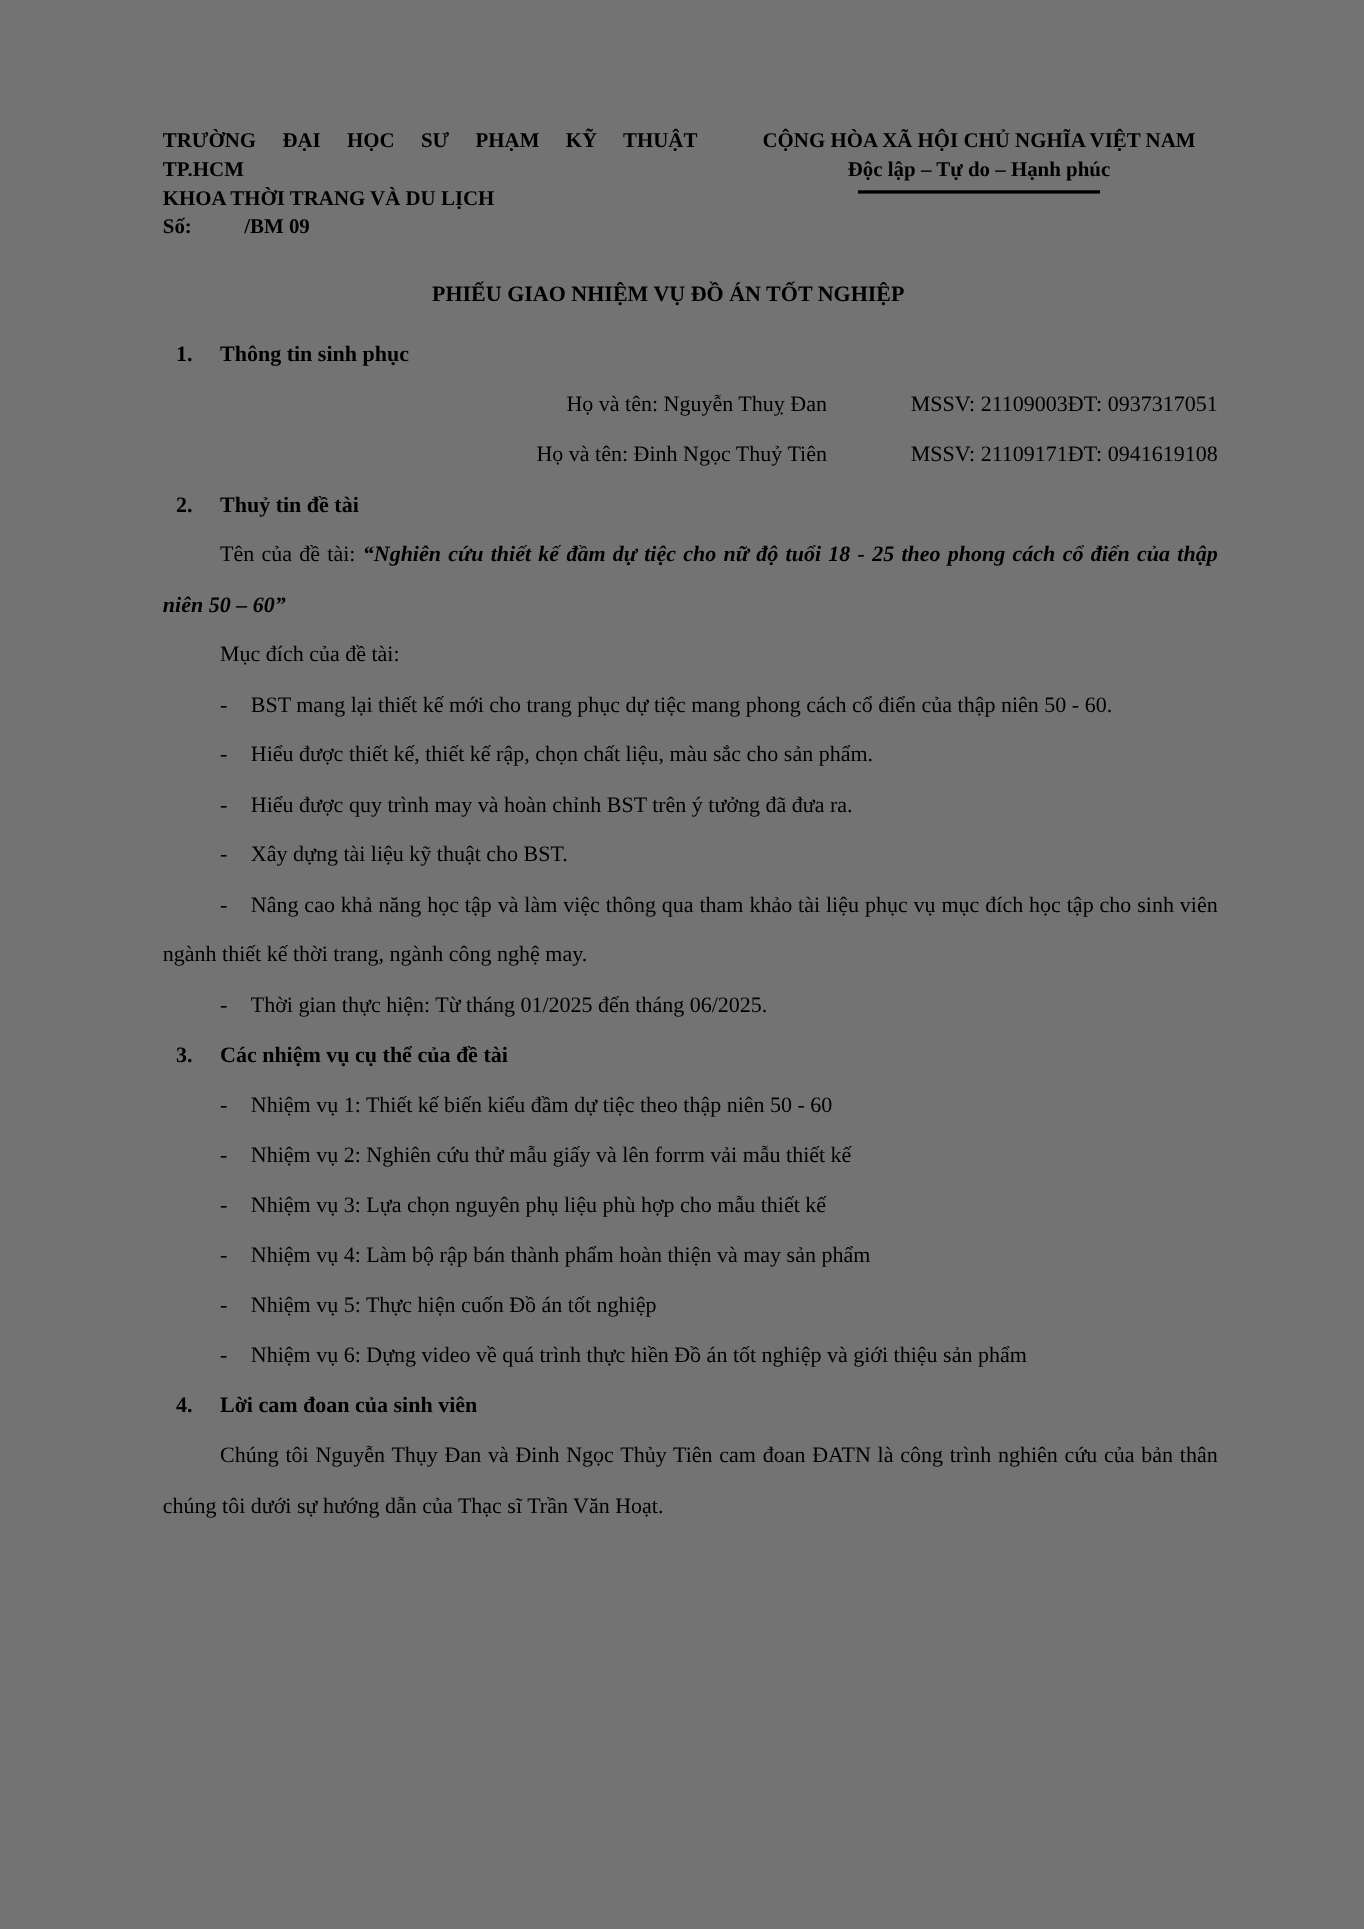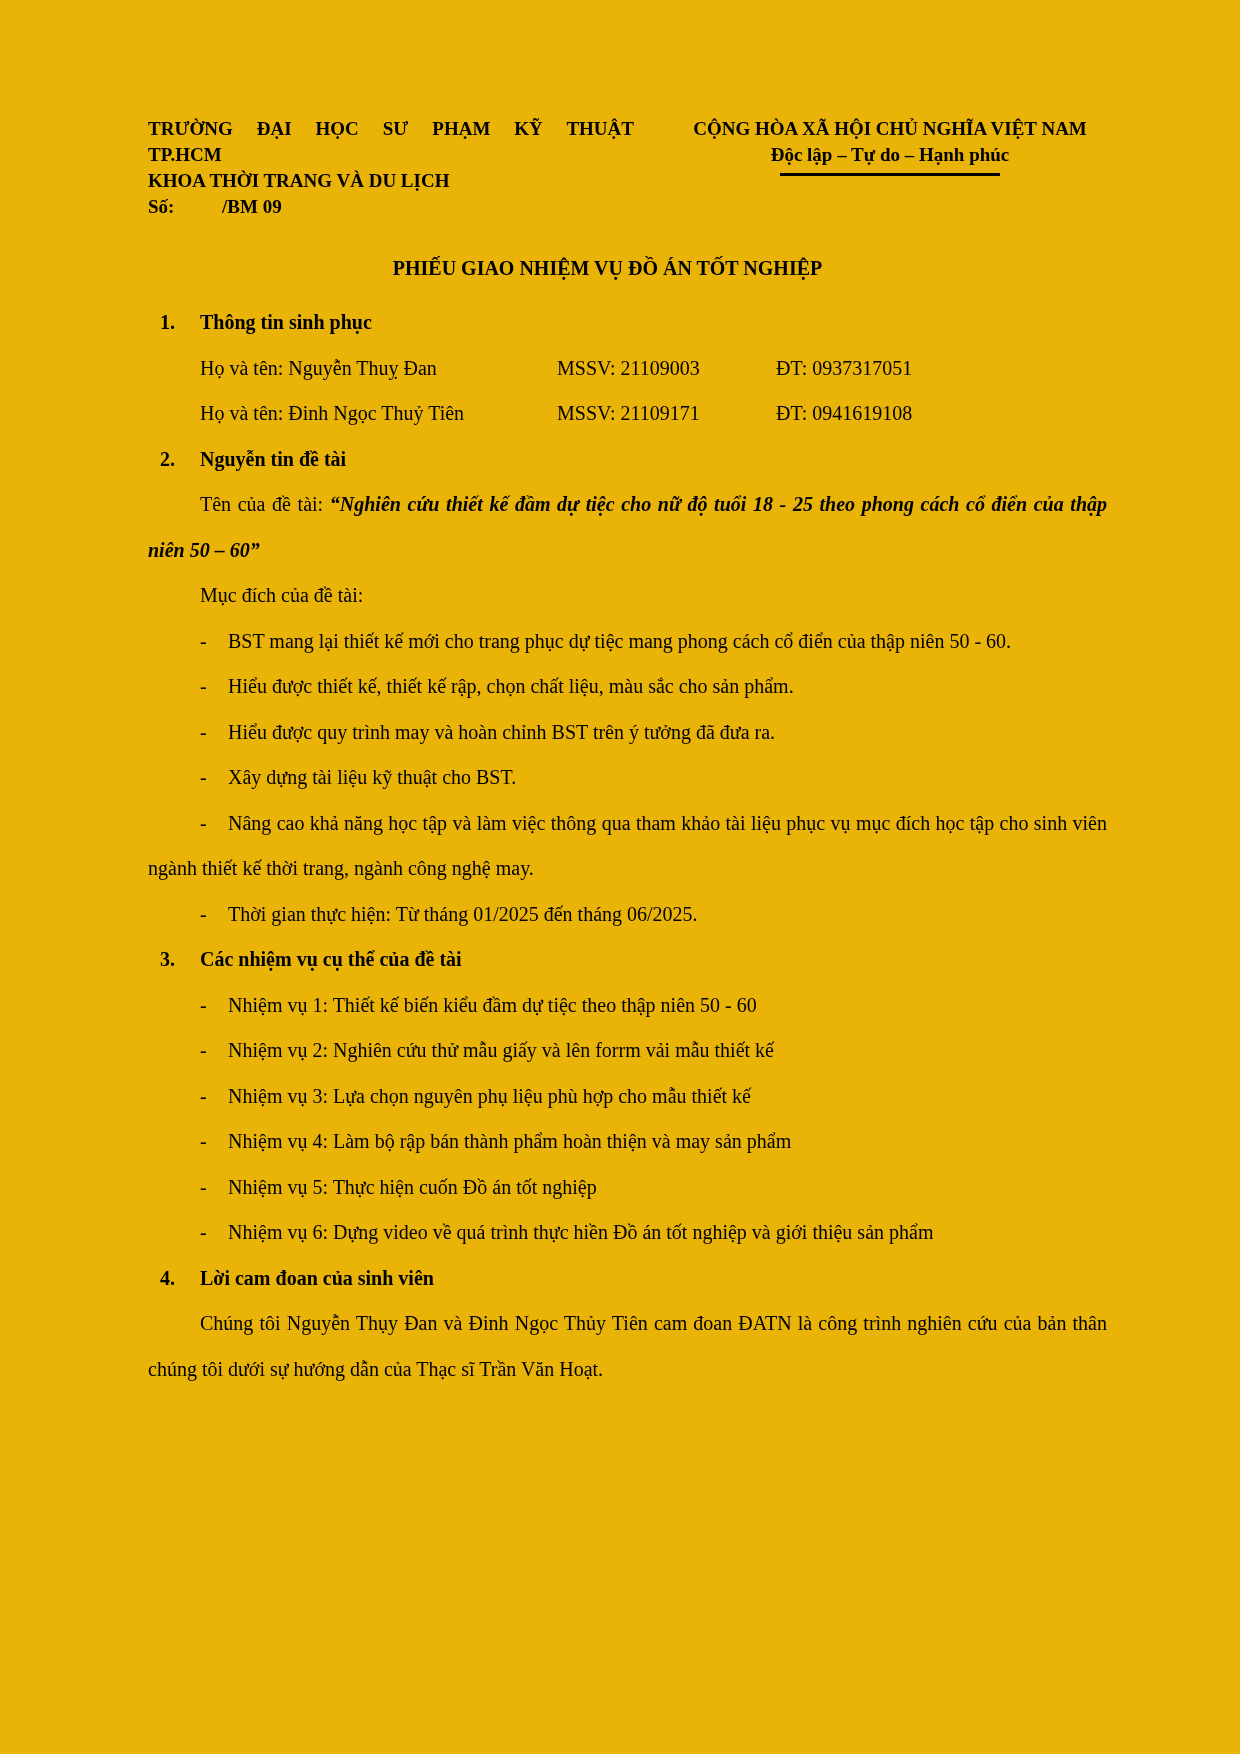--- a/index.html
+++ b/index.html
@@ -4,21 +4,21 @@
 <style>
   html, body {
     margin: 0;
     padding: 0;
     background: #ffffff;
   }
   .page {
     position: relative;
     width: 1240px;
     height: 1754px;
-    background: #eab308;
+    background: #737373;
     color: #000000;
     font-family: "Liberation Serif", "DejaVu Serif", serif;
     overflow: hidden;
   }
   .content {
     position: absolute;
     left: 148px;
     top: 116px;
     width: 959px;
   }
@@ -50,21 +50,21 @@
     margin: 30px 40px 14px 0;
   }
   
   .body {
     font-size: 20px;
     line-height: 45.5px;
   }
   .body p { margin: 0; }
   .sec-head { font-weight: bold; padding-left: 12px; }
   .sec-head .num { display: inline-block; width: 40px; }
-  .student-row { padding-left: 52px; }
+  .student-row { padding-left: 52px; text-align: right; }
   .student-row .c-name { display: inline-block; width: 357px; }
   .student-row .c-mssv { display: inline-block; width: 219px; }
   .para   { text-indent: 52px; }
   .justify { text-align: justify; }
   .bullet { text-indent: 52px; text-align: justify; }
   .dash   { display: inline-block; width: 28px; text-indent: 0; }
   .topic-title { font-weight: bold; font-style: italic; }
 </style>
 </head>
 <body>
@@ -96,21 +96,21 @@
         <span class="num">1.</span><span>Thông tin sinh phục</span>
       </p>
       <p class="student-row">
         <span class="c-name"><span>Họ và tên:</span> <span>Nguyễn Thuỵ Đan</span></span><span class="c-mssv"><span>MSSV:</span> <span>21109003</span></span><span class="c-phone"><span>ĐT:</span> <span>0937317051</span></span>
       </p>
       <p class="student-row">
         <span class="c-name"><span>Họ và tên:</span> <span>Đinh Ngọc Thuỷ Tiên</span></span><span class="c-mssv"><span>MSSV:</span> <span>21109171</span></span><span class="c-phone"><span>ĐT:</span> <span>0941619108</span></span>
       </p>
 
       <p class="sec-head">
-        <span class="num">2.</span><span>Nguyễn tin đề tài</span>
+        <span class="num">2.</span><span>Thuỷ tin đề tài</span>
       </p>
       <p class="para justify">
         <span>Tên của đề tài:</span> <span class="topic-title">“Nghiên cứu thiết kế đầm dự tiệc cho nữ độ tuổi 18 - 25 theo phong cách cổ điển của thập niên 50 – 60”</span>
       </p>
       <p class="para">Mục đích của đề tài:</p>
 
       <p class="bullet"><span class="dash">-</span><span>BST mang lại thiết kế mới cho trang phục dự tiệc mang phong cách cổ điển của thập niên 50 - 60.</span></p>
       <p class="bullet"><span class="dash">-</span><span>Hiểu được thiết kế, thiết kế rập, chọn chất liệu, màu sắc cho sản phẩm.</span></p>
       <p class="bullet"><span class="dash">-</span><span>Hiểu được quy trình may và hoàn chỉnh BST trên ý tưởng đã đưa ra.</span></p>
       <p class="bullet"><span class="dash">-</span><span>Xây dựng tài liệu kỹ thuật cho BST.</span></p>

